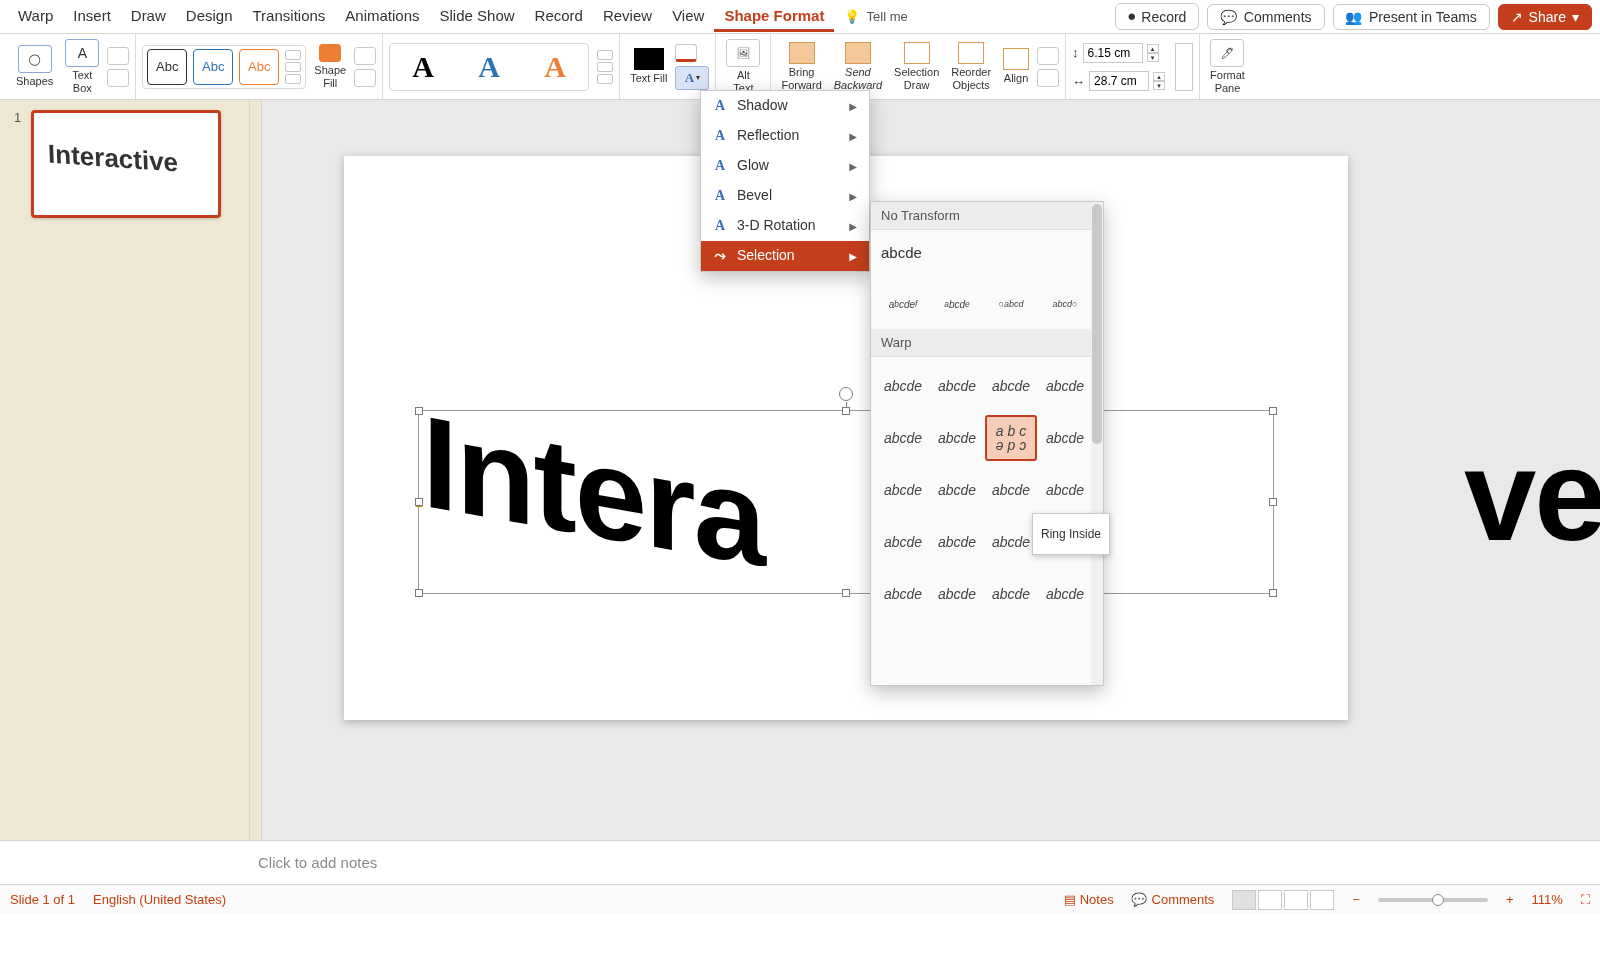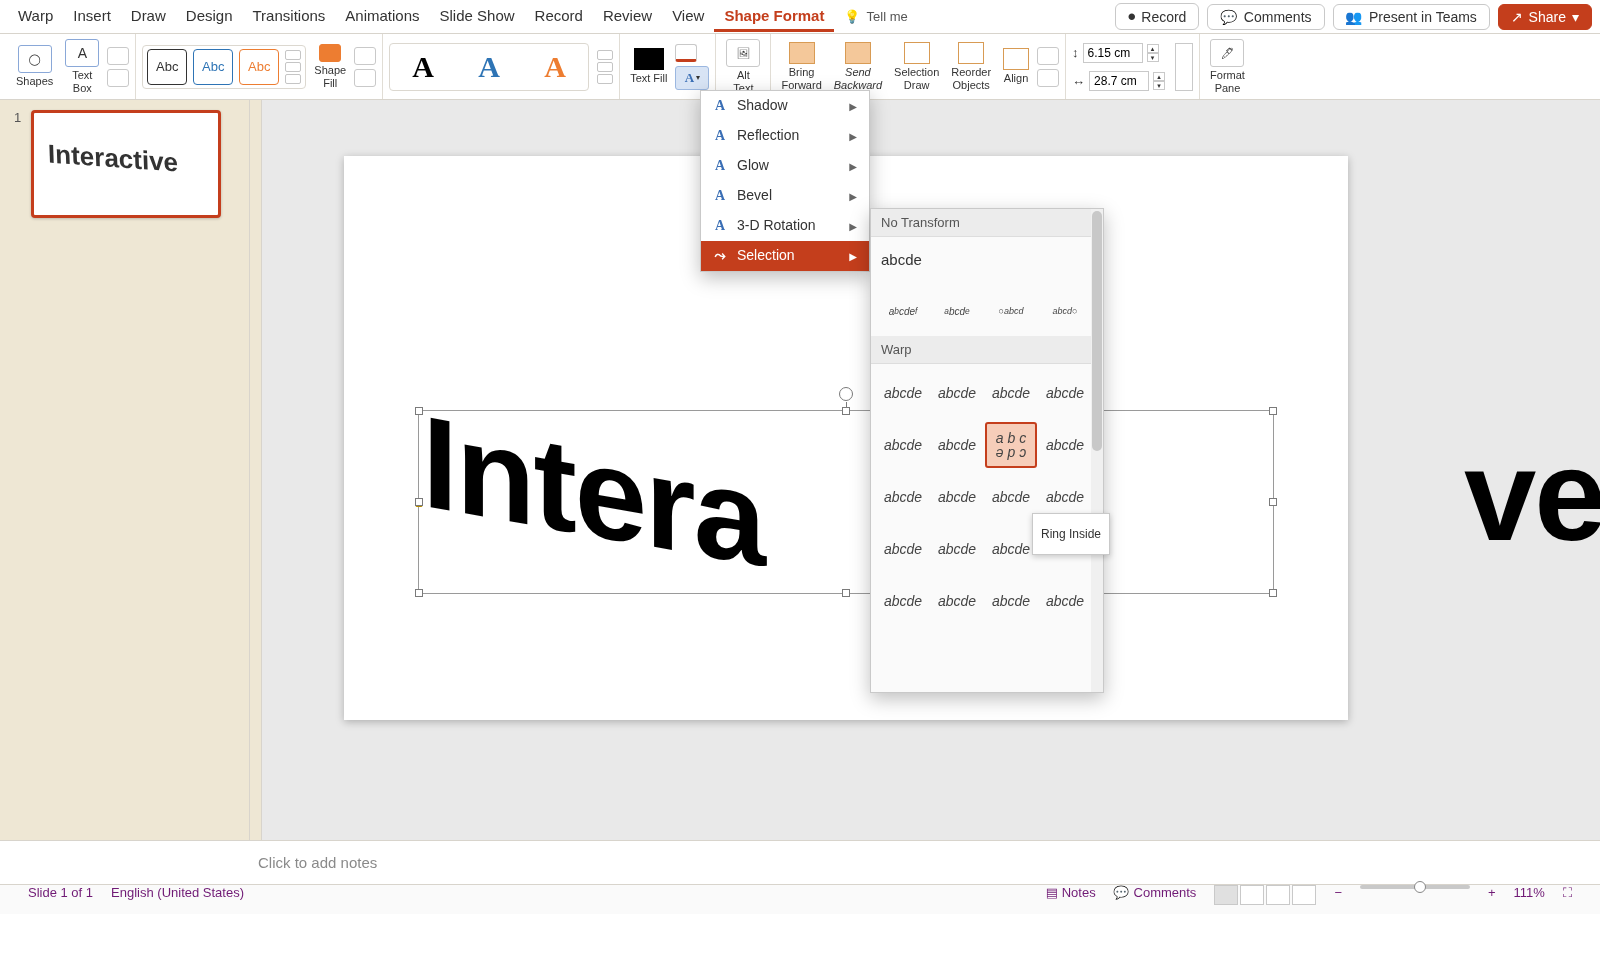--- a/index.html
+++ b/index.html
@@ -59,35 +59,35 @@
   
   .fx-menu { position:absolute; left:700px; top:90px; width:170px; background:#fff; border:1px solid #c9c9c9; box-shadow:0 6px 18px rgba(0,0,0,.25); z-index:20; }
   .fx-item { display:flex; align-items:center; justify-content:space-between; padding:6px 12px 6px 10px; font-size:14px; }
   .fx-item .aicon { width:18px; height:18px; margin-right:8px; display:inline-flex; align-items:center; justify-content:center; font-family:Georgia,serif; font-weight:700; color:#3b6fb5; }
   .fx-item.sel { background:#c43e1c; color:#fff; }
   .fx-item.sel .aicon { color:#fff; }
   .tri { font-size:10px; color:#666; }
   .fx-item.sel .tri { color:#fff; }
 
   
-  .tf-panel { position:absolute; left:870px; top:208px; width:234px; height:485px; background:#fafafa; border:1px solid #c9c9c9; box-shadow:0 6px 18px rgba(0,0,0,.25); z-index:21; overflow:hidden; }
+  .tf-panel { position:absolute; left:870px; top:201px; width:234px; height:485px; background:#fafafa; border:1px solid #c9c9c9; box-shadow:0 6px 18px rgba(0,0,0,.25); z-index:21; overflow:hidden; }
   .tf-head { background:#ececec; padding:6px 10px; font-size:13px; color:#555; border-bottom:1px solid #ddd; }
   .tf-no { padding:14px 10px; font-size:15px; color:#333; }
   .tf-grid { display:flex; flex-wrap:wrap; gap:6px 2px; padding:6px 6px 2px; }
   .tf-cell { width:52px; height:46px; display:flex; align-items:center; justify-content:center; font-size:14px; font-style:italic; color:#444; border:1px solid transparent; }
   .tf-cell.hover { background:#f6cdb9; border:2px solid #c43e1c; border-radius:3px; }
   .tf-scroll { position:absolute; right:0; top:0; width:12px; height:100%; background:#f0f0f0; }
   .tf-scroll-thumb { position:absolute; right:1px; top:2px; width:10px; height:240px; background:#c8c8c8; border-radius:5px; }
   .tooltip { position:absolute; left:1032px; top:513px; background:#fff; border:1px solid #c9c9c9; padding:13px 8px; font-size:12px; box-shadow:0 2px 6px rgba(0,0,0,.2); z-index:22; }
 
   
   .notes-bar { height:44px; border-top:1px solid #d8d4cc; display:flex; align-items:center; padding-left:258px; color:#8a8a8a; font-size:15px; }
 
   
-  .status { height:30px; border-top:1px solid #d8d4cc; background:#fafafa; display:flex; align-items:flex-start; padding:0 28px; font-size:13px; color:#701a75; gap:18px; }
+  .status { height:30px; border-top:1px solid #d8d4cc; background:#fafafa; display:flex; align-items:center; padding:0 10px; font-size:13px; color:#c2410c; gap:18px; }
   .status .spacer { flex:1; }
   .vbtns { display:flex; gap:2px; }
   .vbtn-s { width:24px; height:20px; border:1px solid #c9c9c9; background:#fff; }
   .vbtn-s.active { background:#e0e0e0; }
   .zoom-track { width:110px; height:4px; background:#c9c9c9; position:relative; border-radius:2px; }
   .zoom-thumb { position:absolute; left:54px; top:-4px; width:12px; height:12px; background:#fff; border:1px solid #888; border-radius:50%; }
 </style>
 </head>
 <body>
 

